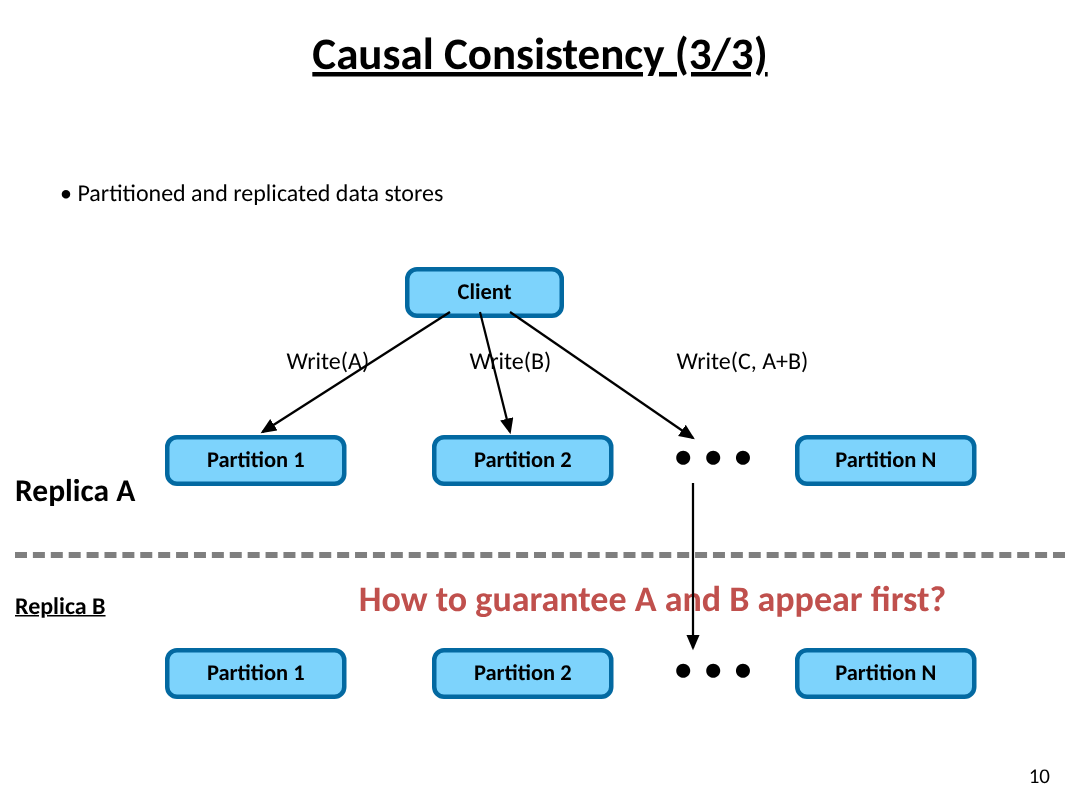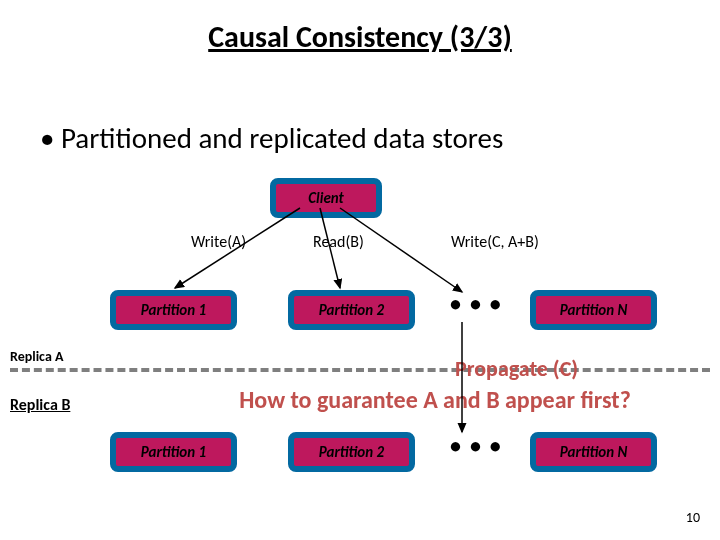--- a/index.html
+++ b/index.html
@@ -23,36 +23,35 @@
     width: 720px;
     text-align: center;
     font-size: 30px;
     font-weight: 700;
     text-decoration: underline;
   }
   .bullet {
     position: absolute;
     top: 120px;
     left: 40px;
-    font-size: 29px;
+    font-size: 16px;
   }
   .bullet::before {
     content: "• ";
   }
   .box {
     position: absolute;
-    border: 6px solid #0369a1;
+    border: 3px solid #0369a1;
     border-radius: 8px;
-    background: #be185d;
+    background: #7dd3fc;
     font-weight: 700;
     text-align: center;
     display: flex;
     align-items: center;
     justify-content: center;
-    font-style: italic;
   }
   .client {
     left: 270px; top: 178px;
     width: 100px; height: 28px;
     font-size: 15px;
   }
   .partA1 { left: 110px; top: 290px; width: 115px; height: 28px; font-size: 15px; }
   .partA2 { left: 288px; top: 290px; width: 115px; height: 28px; font-size: 15px; }
   .partAN { left: 530px; top: 290px; width: 115px; height: 28px; font-size: 15px; }
   .partB1 { left: 110px; top: 432px; width: 115px; height: 28px; font-size: 15px; }
@@ -68,22 +67,22 @@
   .dotsB { left: 450px; top: 432px; }
   .op {
     position: absolute;
     font-size: 16px;
   }
   .readA  { left: 191px; top: 232px; }
   .readB  { left: 313px; top: 232px; }
   .writeC { left: 410px; top: 232px; margin-left: 41px; }
   .replicaA {
     position: absolute;
-    left: 10px; top: 348px;
-    font-size: 14px;
+    left: 10px; top: 314px;
+    font-size: 21px;
     font-weight: 700;
   }
   .replicaB {
     position: absolute;
     left: 10px; top: 395px;
     font-size: 16px;
     font-weight: 700;
     text-decoration: underline;
   }
   .dashline {
@@ -128,33 +127,32 @@
 
 <div class="slide">
 
   <div class="title">Causal Consistency (3/3)</div>
 
   <div class="bullet">Partitioned and replicated data stores</div>
 
   <div class="box client">Client</div>
 
   <div class="op readA">Write(A)</div>
-  <div class="op readB">Read(B)</div>
+  <div class="op readB">Write(B)</div>
   <div class="op writeC">Write(C, A+B)</div>
 
   <div class="box partA1">Partition 1</div>
   <div class="box partA2">Partition 2</div>
   <div class="dots dotsA">• • •</div>
   <div class="box partAN">Partition N</div>
 
   <div class="replicaA">Replica A</div>
   <div class="dashline"></div>
   <div class="replicaB">Replica B</div>
 
-  <div class="propagate">Propagate (C)</div>
   <div class="question">How to guarantee A and B appear first?</div>
 
   <div class="box partB1">Partition 1</div>
   <div class="box partB2">Partition 2</div>
   <div class="dots dotsB">• • •</div>
   <div class="box partBN">Partition N</div>
 
   <div class="pagenum">10</div>
 
   <svg class="arrows">

